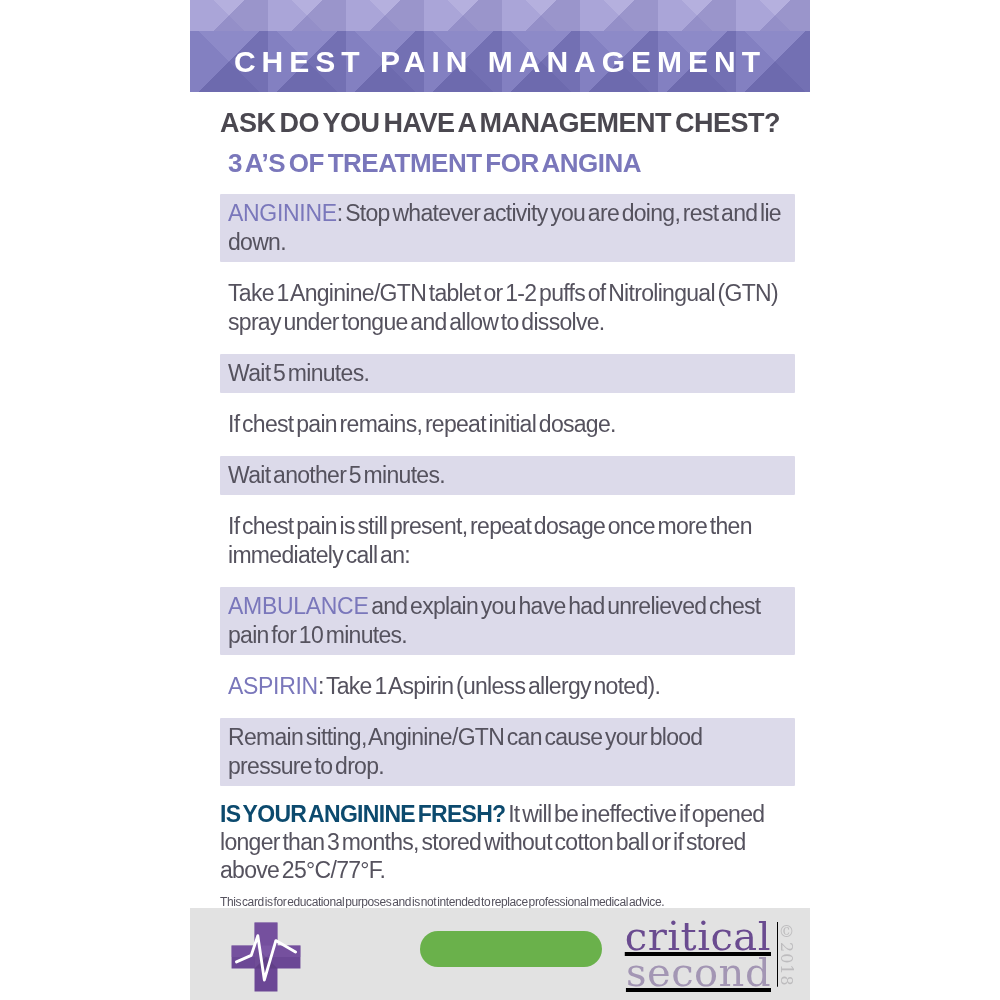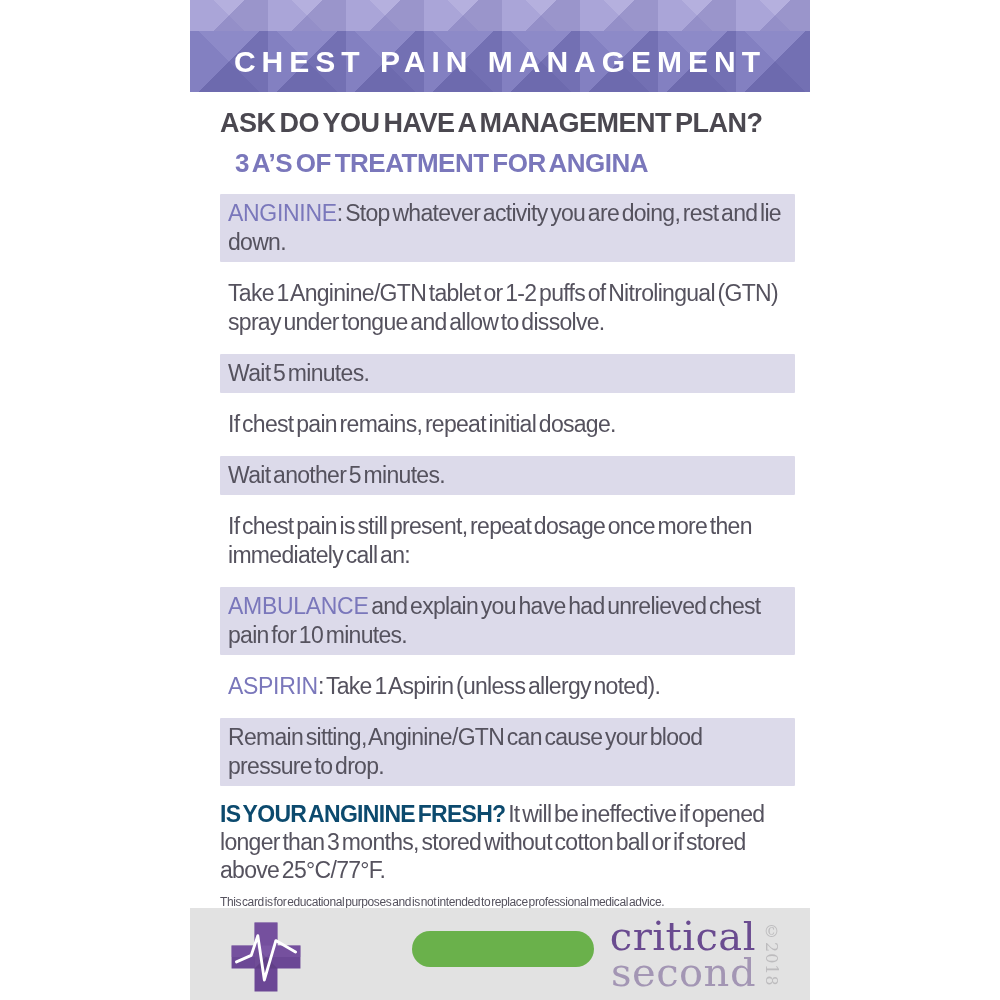--- a/index.html
+++ b/index.html
@@ -58,21 +58,21 @@
     font-size: 27px; font-weight: bold;
     color: #4b4850;
     line-height: 30px;
     margin: 0 0 10px 0;
     letter-spacing: -0.5px;
   }
   .subtitle {
     font-size: 26px; font-weight: bold;
     color: var(--accent-purple);
     line-height: 30px;
-    margin: 0 0 16px 15px;
+    margin: 0 0 16px 8px;
     letter-spacing: -0.5px;
   }
   .step {
     font-size: 23px; line-height: 29px;
     padding: 5px 10px 5px 8px;
     margin-bottom: 12px;
     border-radius: 1px;
   }
   .step.highlight { background: var(--highlight-bg); }
   .step .keyword { color: var(--accent-purple); font-weight: normal; letter-spacing: -0.3px; }
@@ -87,22 +87,23 @@
     color: #55525e;
     letter-spacing: -0.4px; word-spacing: -2px;
     white-space: nowrap;
   }
 
   
   .footer {
     flex: 0 0 92px;
     background: var(--footer-bg);
     display: flex; align-items: center;
-    padding: 0 29px 0 35px;
+    padding: 0 14px 0 35px;
     box-sizing: border-box;
+    text-decoration: underline;
   }
   .footer-left { flex: 1; display: flex; align-items: center; }
   .cross-icon { width: 82px; height: 82px; margin-top: 6px; }
   .pill {
     width: 182px; height: 36px;
     background: var(--pill-green);
     border-radius: 18px;
     flex: 0 0 auto;
     margin-top: -10px;
   }
@@ -132,21 +133,21 @@
 <div class="card">
 
   <div class="header">
     <div class="header-pattern-light"></div>
     <div class="header-pattern-dark">
       <h1 class="header-title">CHEST PAIN MANAGEMENT</h1>
     </div>
   </div>
 
   <div class="content">
-    <p class="question">ASK DO YOU HAVE A MANAGEMENT PLAN?</p>
+    <p class="question">ASK DO YOU HAVE A MANAGEMENT CHEST?</p>
     <p class="subtitle">3 A’S OF TREATMENT FOR ANGINA</p>
 
     <div class="step highlight"><span class="keyword">ANGININE</span><span>: Stop whatever activity you are doing, rest and lie down.</span></div>
     <div class="step"><span class="keyword"></span><span>Take 1 Anginine/GTN tablet or 1-2 puffs of Nitrolingual (GTN) spray under tongue and allow to dissolve.</span></div>
     <div class="step highlight"><span class="keyword"></span><span>Wait 5 minutes.</span></div>
     <div class="step"><span class="keyword"></span><span>If chest pain remains, repeat initial dosage.</span></div>
     <div class="step highlight"><span class="keyword"></span><span>Wait another 5 minutes.</span></div>
     <div class="step"><span class="keyword"></span><span>If chest pain is still present, repeat dosage once more then immediately call an:</span></div>
     <div class="step highlight"><span class="keyword">AMBULANCE</span><span> and explain you have had unrelieved chest pain for 10 minutes.</span></div>
     <div class="step"><span class="keyword">ASPIRIN</span><span>: Take 1 Aspirin (unless allergy noted).</span></div>

